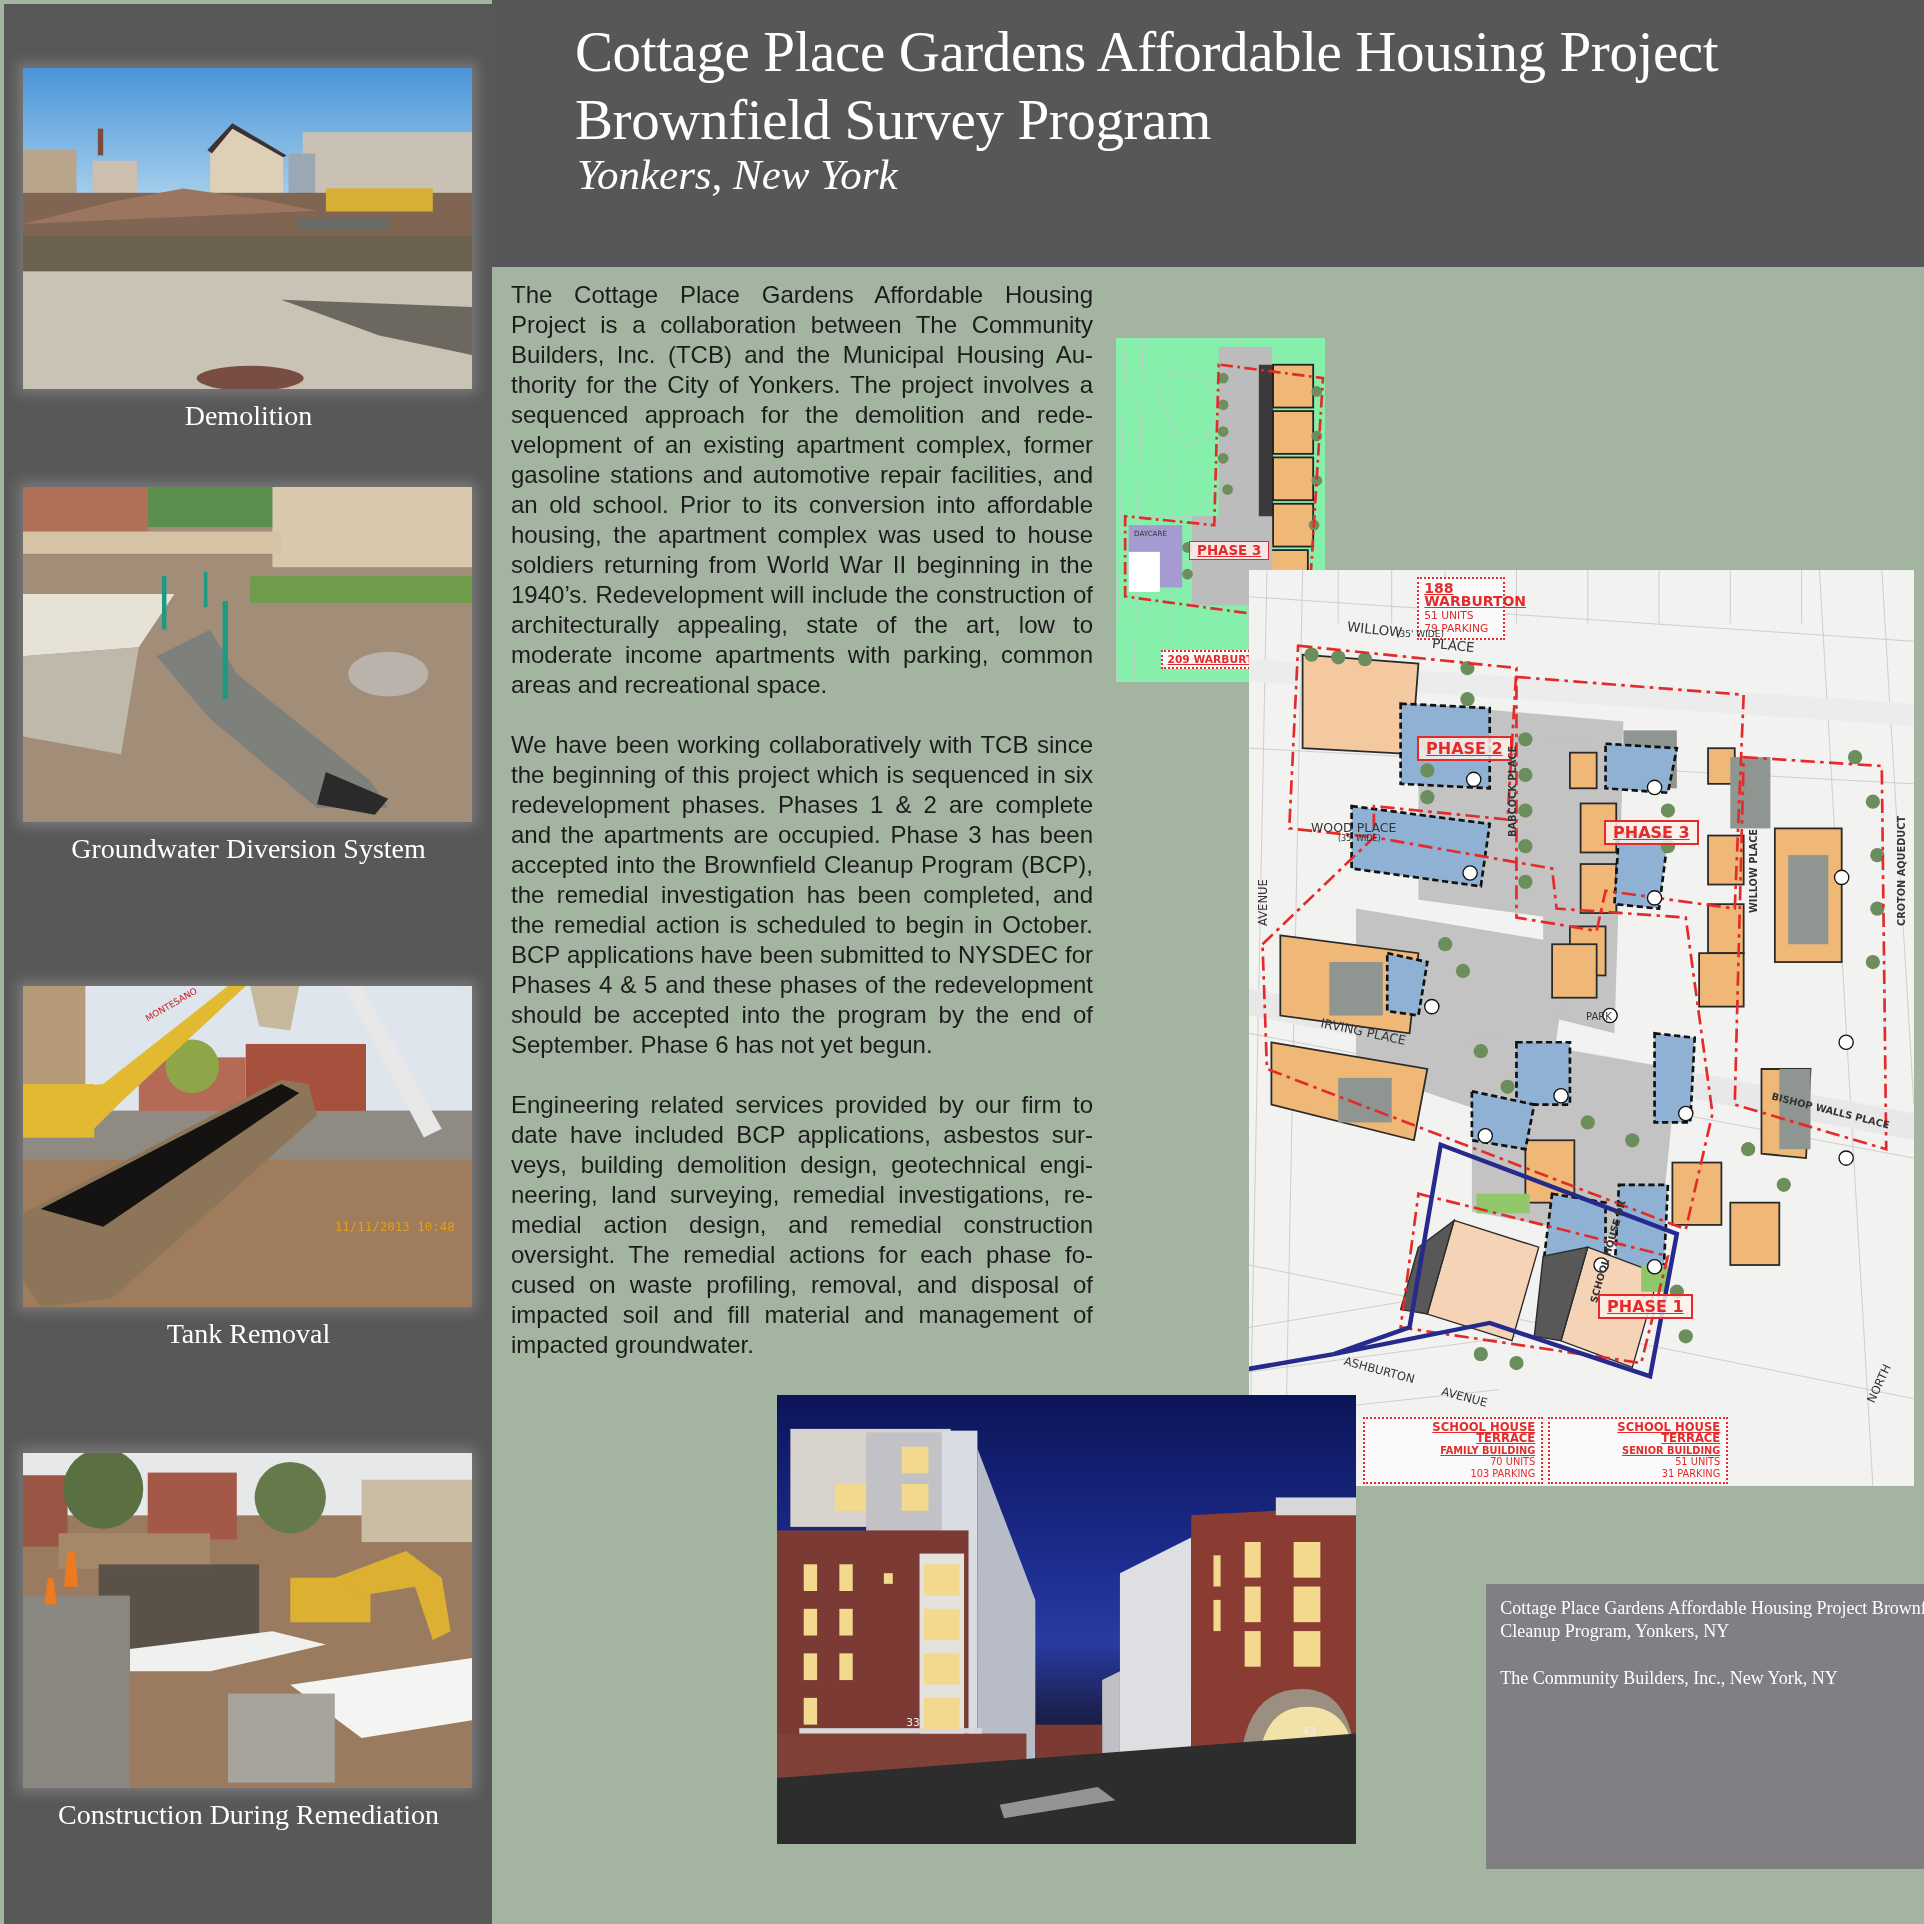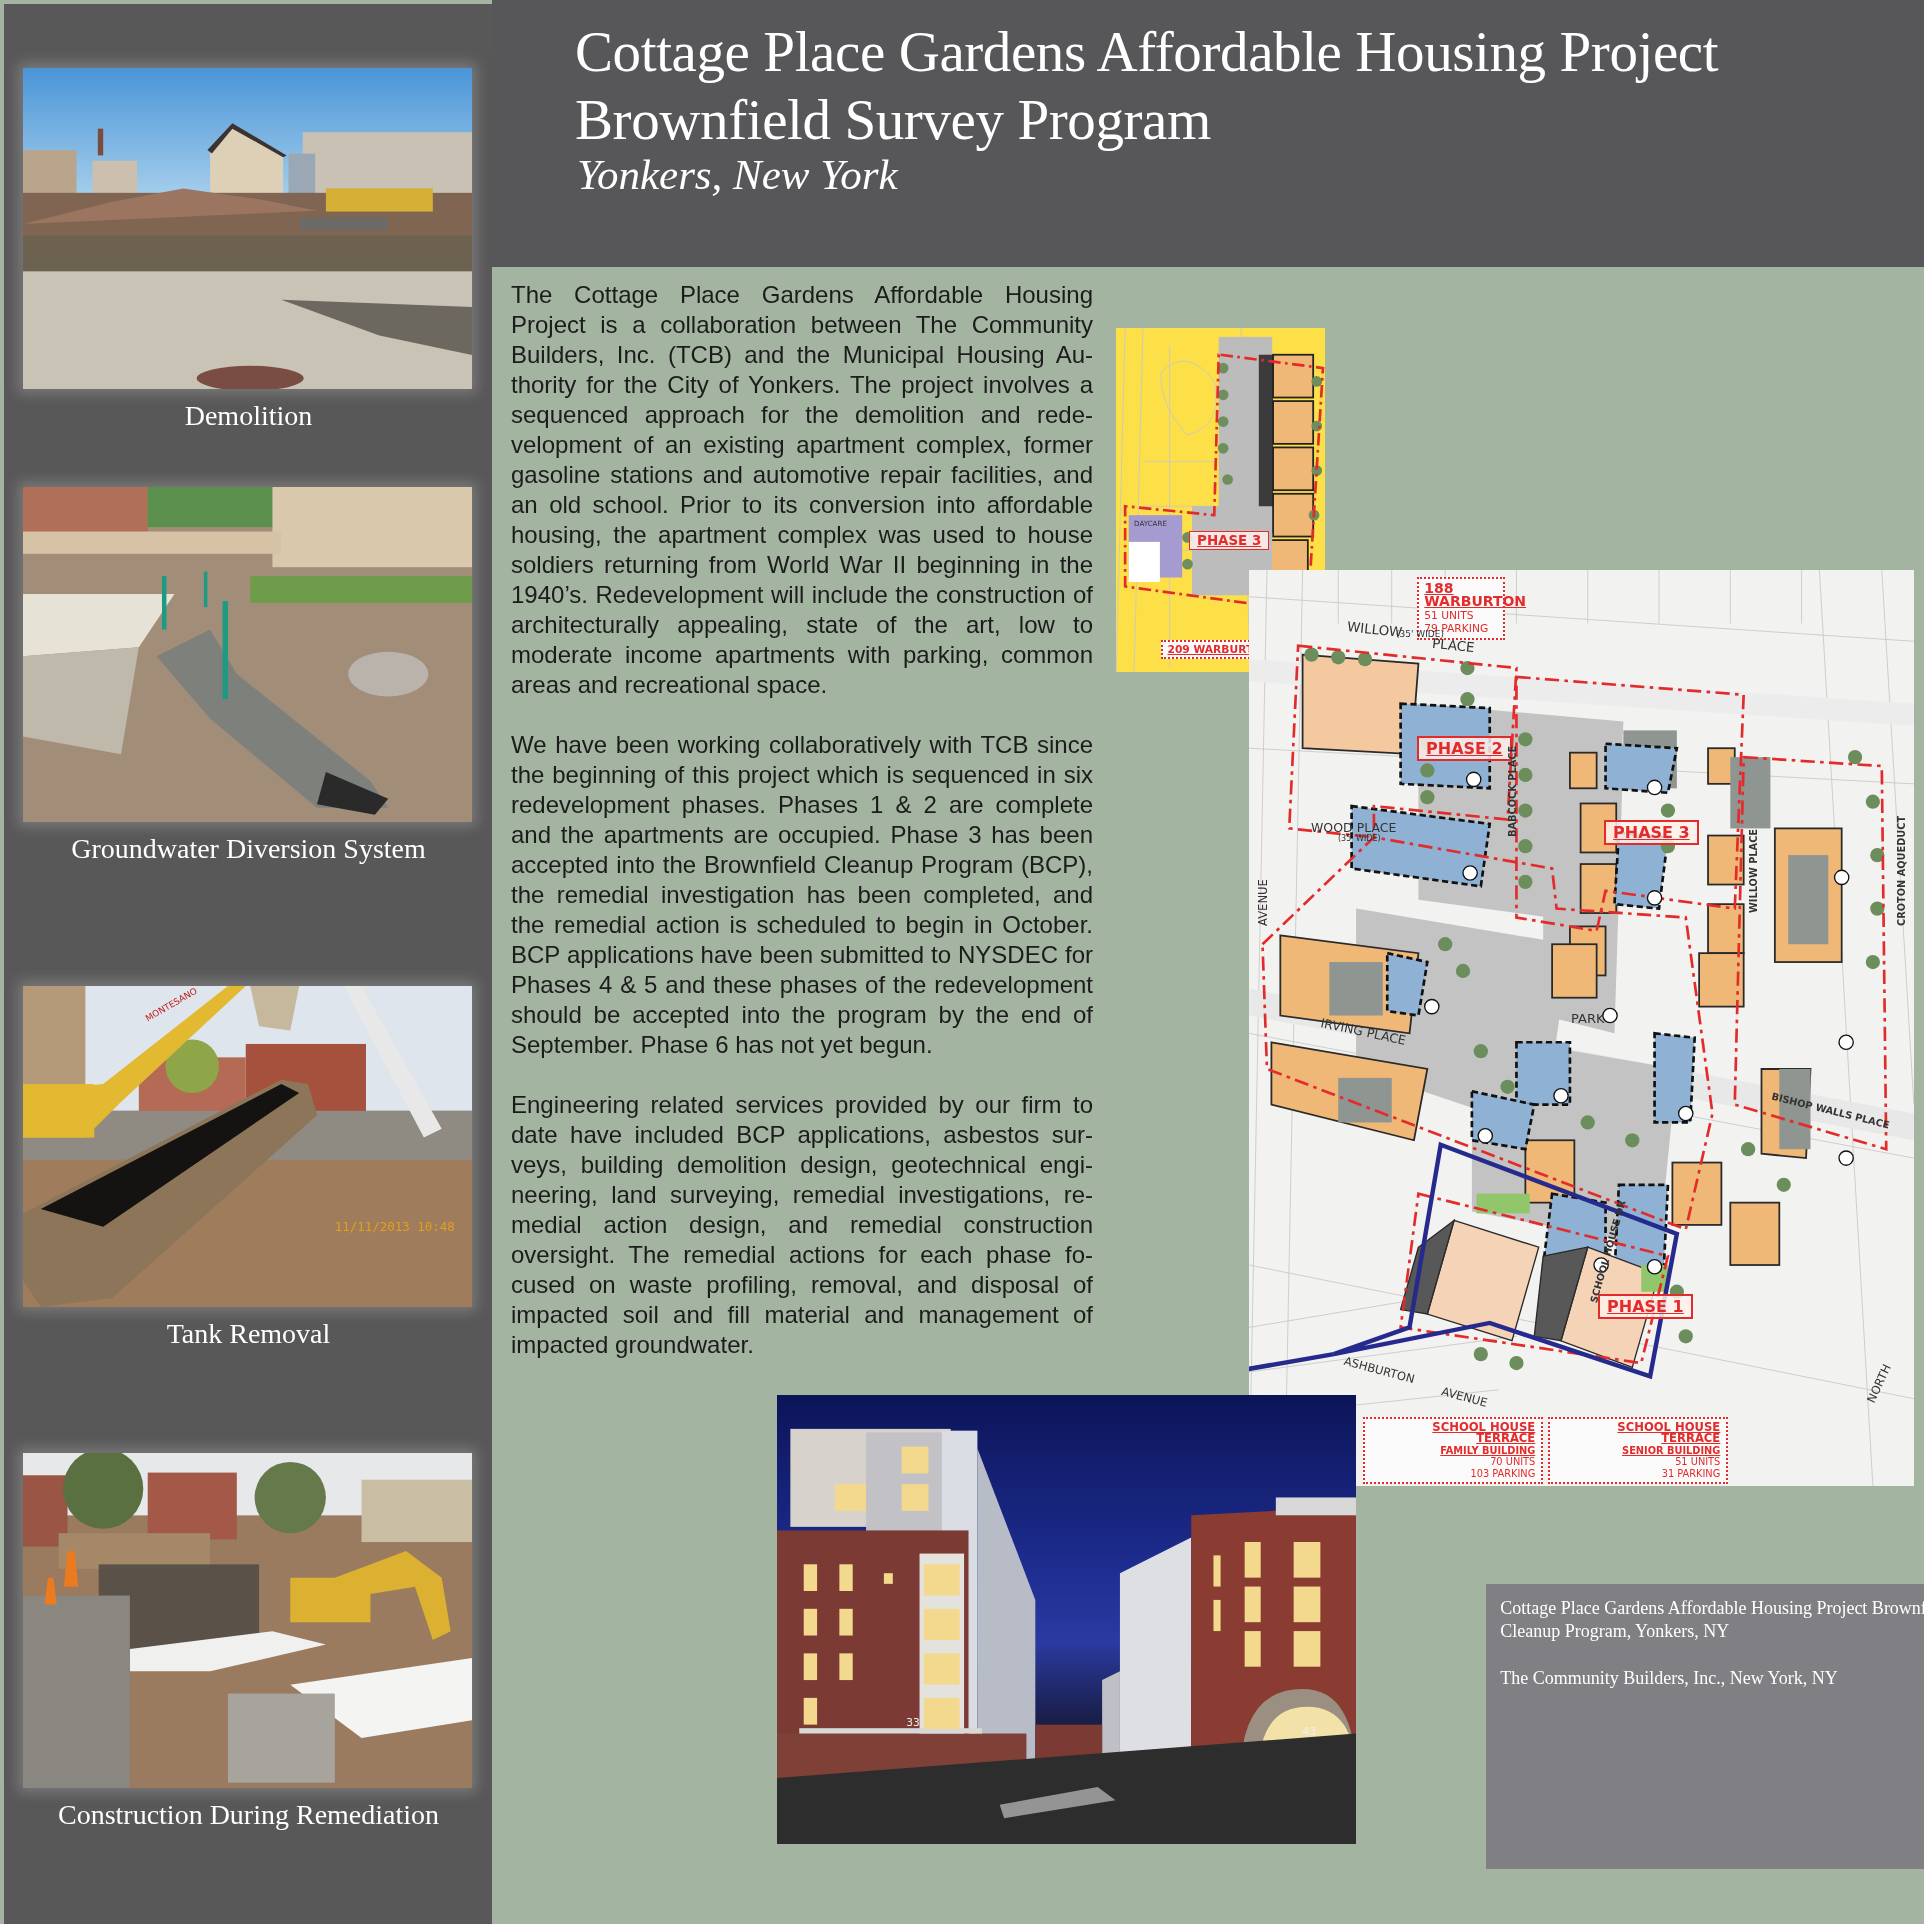--- a/index.html
+++ b/index.html
@@ -34,22 +34,22 @@
     text-align:center; color:#fff; font-family:"Liberation Serif", serif;
     font-size:28px; margin-top:10.7px; white-space:nowrap;
   }
   .body-text {
     position:absolute; left:511px; top:280px; width:582px;
     font-family:Liberation Sans, sans-serif; font-size:24px; line-height:30px;
     color:#1b1c1b; text-align:justify; hyphens:manual;
   }
   .body-text p { margin:0 0 30px 0; }
   .map-inset {
-    position:absolute; left:1116px; top:328px; width:209px; height:344px;
-    background:#fde047; overflow:hidden;
+    position:absolute; left:1116px; top:338px; width:209px; height:344px;
+    background:#86efac; overflow:hidden;
   }
   .map-main {
     position:absolute; left:1249px; top:570px; width:665px; height:916px;
     background:#f2f3f0; overflow:hidden;
   }
   .map-label {
     position:absolute; color:#e32b2b; font-family:"DejaVu Sans", sans-serif;
     font-weight:bold; text-decoration:underline; border:2.7px solid #e32b2b;
     background:rgba(255,240,235,0.85); padding:0.9px 7.1px; white-space:nowrap;
   }
@@ -407,21 +407,21 @@
   <div class="street" style="left:71px; top:454px; transform:rotate(12deg); font-size:12.5px; font-weight:normal;">IRVING PLACE</div>
   <div class="street" style="left:258px; top:267px; transform:rotate(-90deg); transform-origin:left top; font-size:9.8px;">BABCOCK PLACE</div>
   <div class="street" style="left:499px; top:343px; transform:rotate(-90deg); transform-origin:left top; font-size:9.8px;">WILLOW PLACE</div>
   <div class="street" style="left:647px; top:356px; transform:rotate(-90deg); transform-origin:left top; font-size:9.8px;">CROTON AQUEDUCT</div>
   <div class="street" style="left:521px; top:535px; transform:rotate(14deg); font-size:9.8px;">BISHOP WALLS PLACE</div>
   <div class="street" style="left:94px; top:793px; transform:rotate(15deg); font-size:11.6px; font-weight:normal;">ASHBURTON</div>
   <div class="street" style="left:192px; top:820px; transform:rotate(15deg); font-size:11.6px; font-weight:normal;">AVENUE</div>
   <div class="street" style="left:339px; top:731px; transform:rotate(-74deg); transform-origin:left top; font-size:9.8px;">SCHOOL HOUSE DR</div>
   <div class="street" style="left:615px; top:829px; transform:rotate(-65deg); transform-origin:left top; font-size:11.6px; font-weight:normal;">NORTH</div>
   <div class="street" style="left:7.1px; top:356px; transform:rotate(-90deg); transform-origin:left top; font-size:11.6px; font-weight:normal;">AVENUE</div>
-  <div class="street" style="left:322px; top:441px; font-size:13px; font-weight:normal;">PARK</div>
+  <div class="street" style="left:337px; top:441px; font-size:10px; font-weight:normal;">PARK</div>
 </div>
 
 <div class="night-photo">
   <svg width="579" height="449" viewBox="0 0 650 504" style="position:absolute;left:0;top:0;">
     <rect x="15" y="38" width="180" height="110" fill="#d8d2cc"></rect>
     <rect x="100" y="42" width="110" height="120" fill="#c2c2c6"></rect>
     <rect x="185" y="40" width="40" height="400" fill="#d9dce2"></rect>
     <polygon points="225,60 290,230 290,420 225,420" fill="#b8bcc6"></polygon>
     <rect x="0" y="152" width="215" height="235" fill="#7b3a34"></rect>
     <rect x="160" y="178" width="50" height="220" fill="#e4e2dc"></rect>

